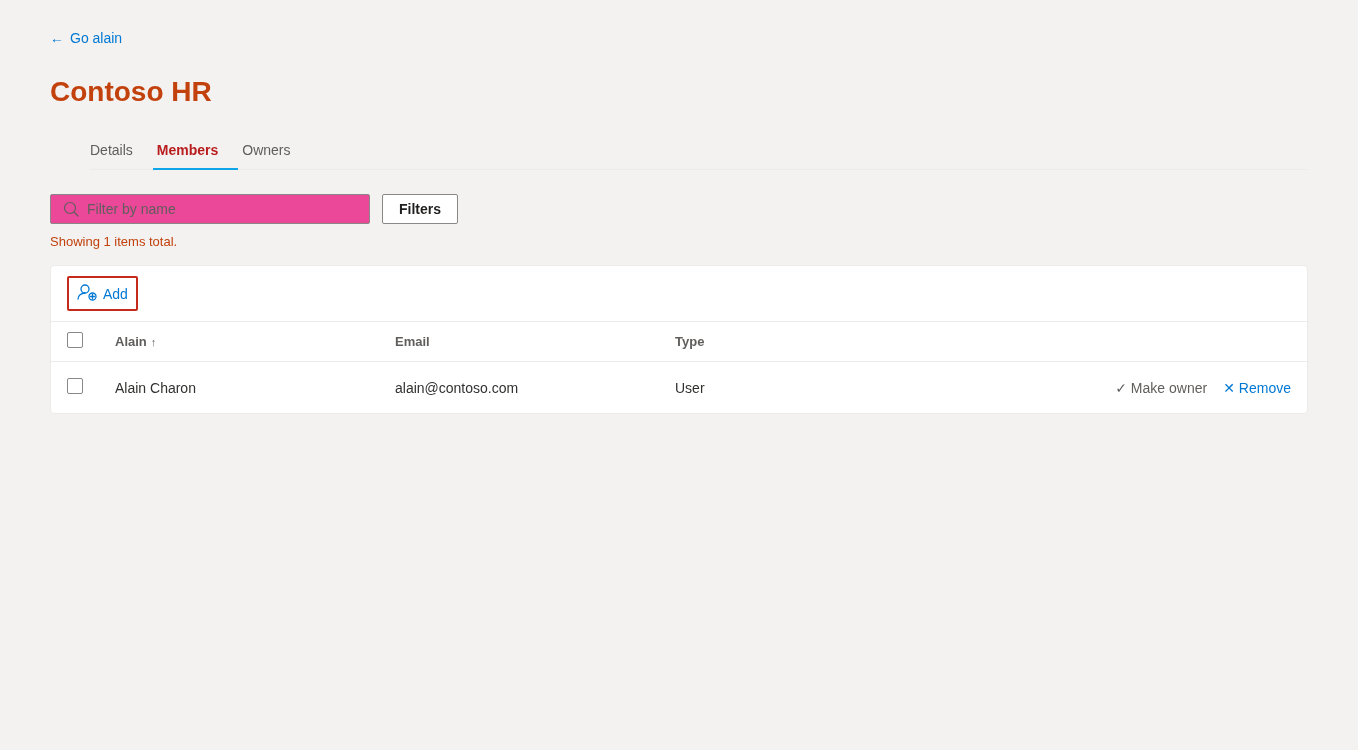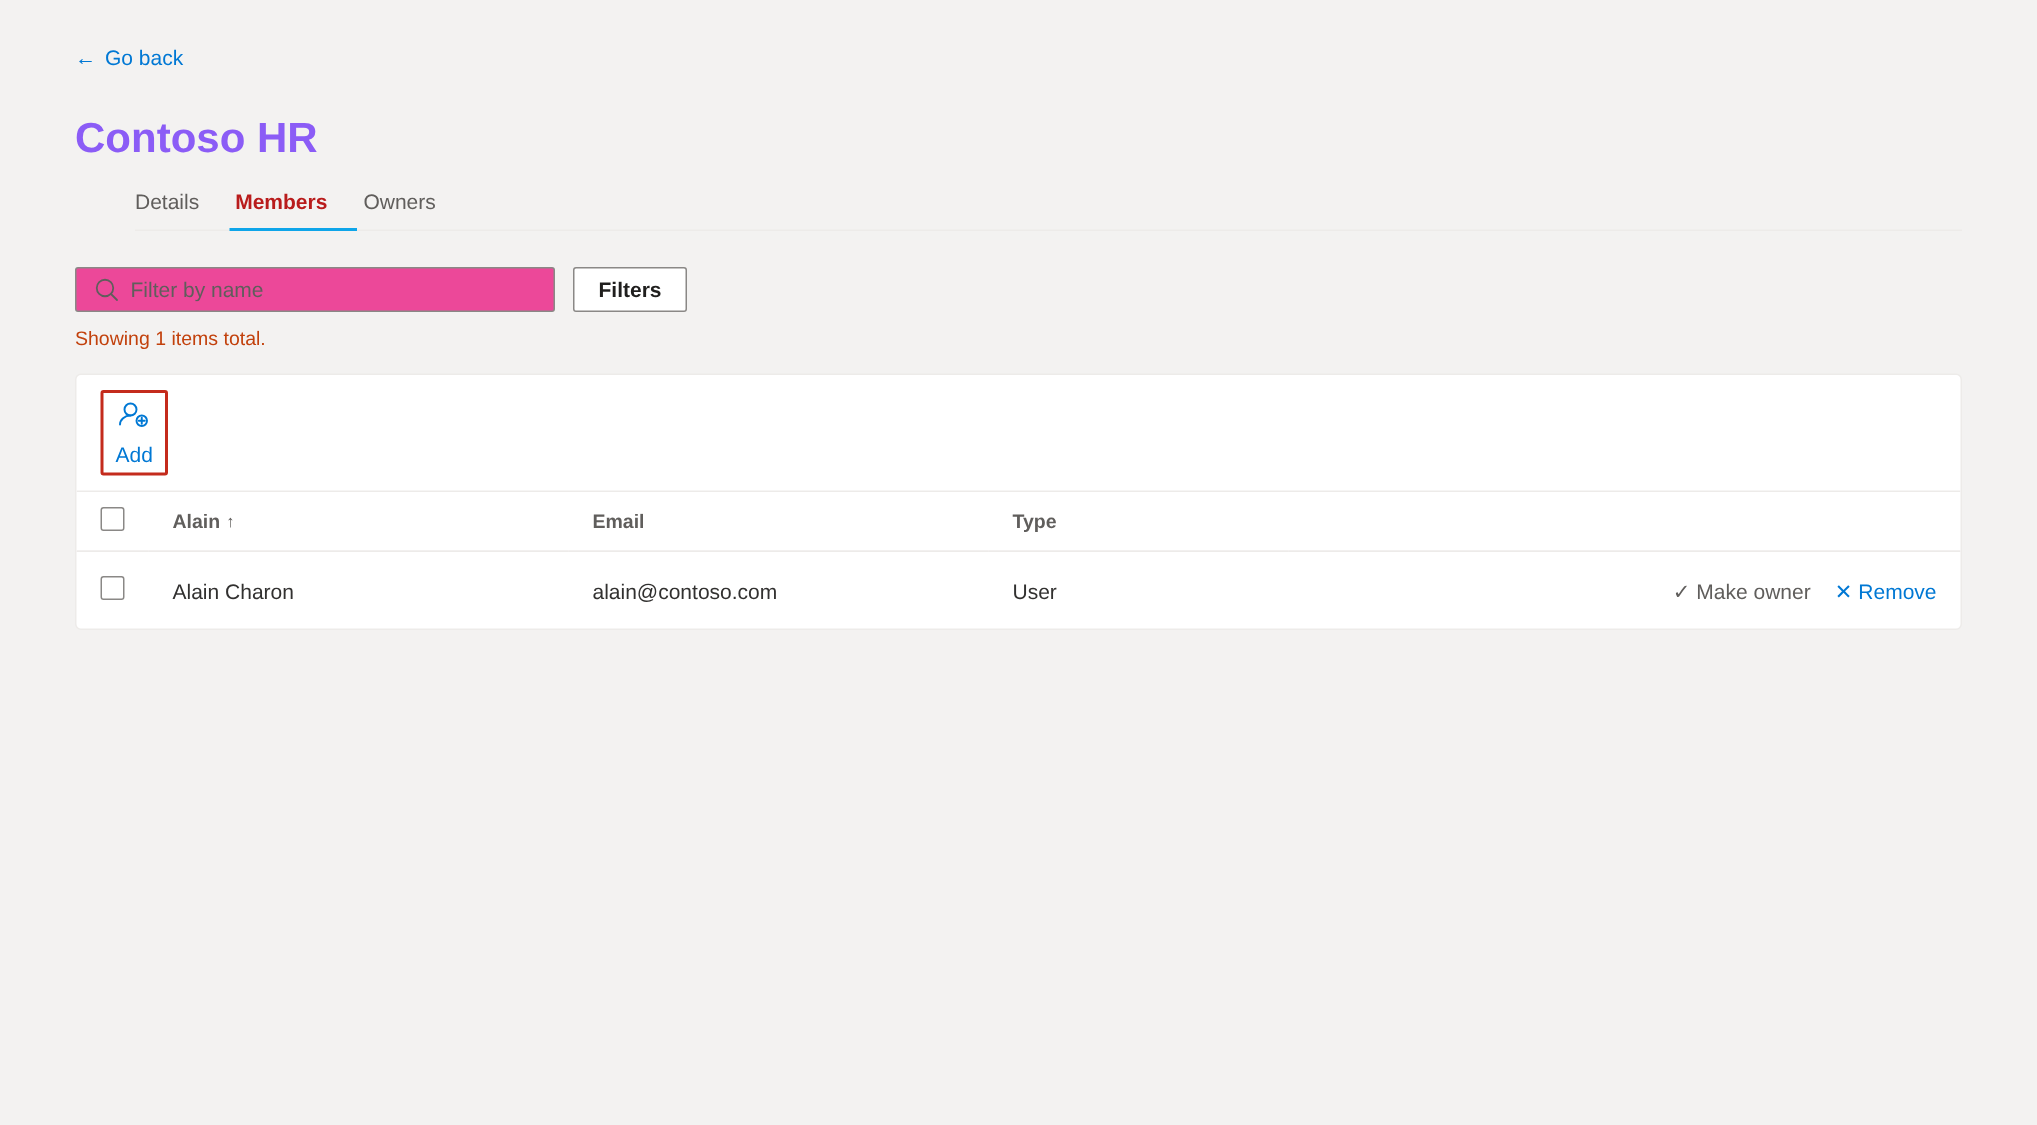--- a/index.html
+++ b/index.html
@@ -33,22 +33,22 @@
       margin-bottom: 30px;
     }
 
     .go-back-arrow {
       font-size: 14px;
     }
 
     .page-title {
       font-size: 28px;
       font-weight: 700;
-      color: #8b5cf6;
-      margin-bottom: 8px;
+      color: #c2410c;
+      margin-bottom: 24px;
     }
 
     .tabs-container {
       display: flex;
       border-bottom: 1px solid #edebe9;
       margin-bottom: 24px;
       gap: 0;
       margin-left: 40px;
     }
 
@@ -144,21 +144,20 @@
       align-items: center;
       gap: 6px;
       color: #0078d4;
       font-size: 14px;
       cursor: pointer;
       background: transparent;
       border: 2px solid #c42b1c;
       border-radius: 2px;
       padding: 4px 8px;
       font-weight: 400;
-      flex-direction: column;
     }
 
     .add-icon {
       font-size: 18px;
       line-height: 1;
     }
 
     table {
       width: 100%;
       border-collapse: collapse;
@@ -270,21 +269,21 @@
       color: #605e5c;
     }
   </style>
 </head>
 <body>
 
 <div class="page-container">
   
   <a class="go-back-link">
     <span class="go-back-arrow">←</span>
-    <span>Go back</span>
+    <span>Go alain</span>
   </a>
 
   
   <h1 class="page-title">Contoso HR</h1>
 
   
   <div class="tabs-container">
     <div class="tab">Details</div>
     <div class="tab active">Members</div>
     <div class="tab">Owners</div>

